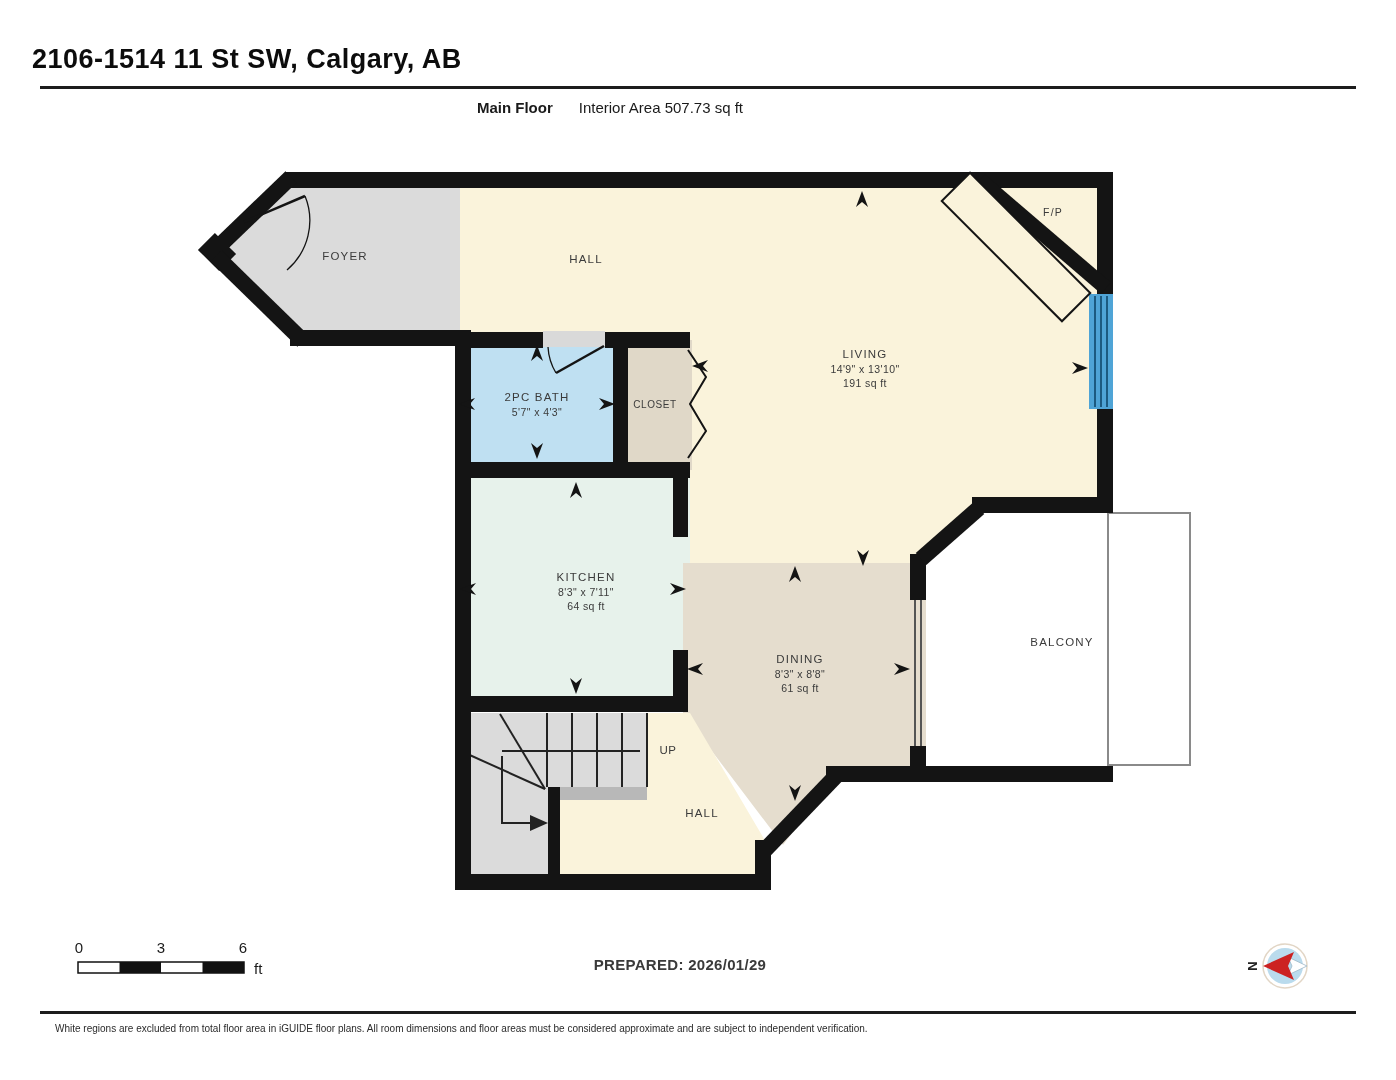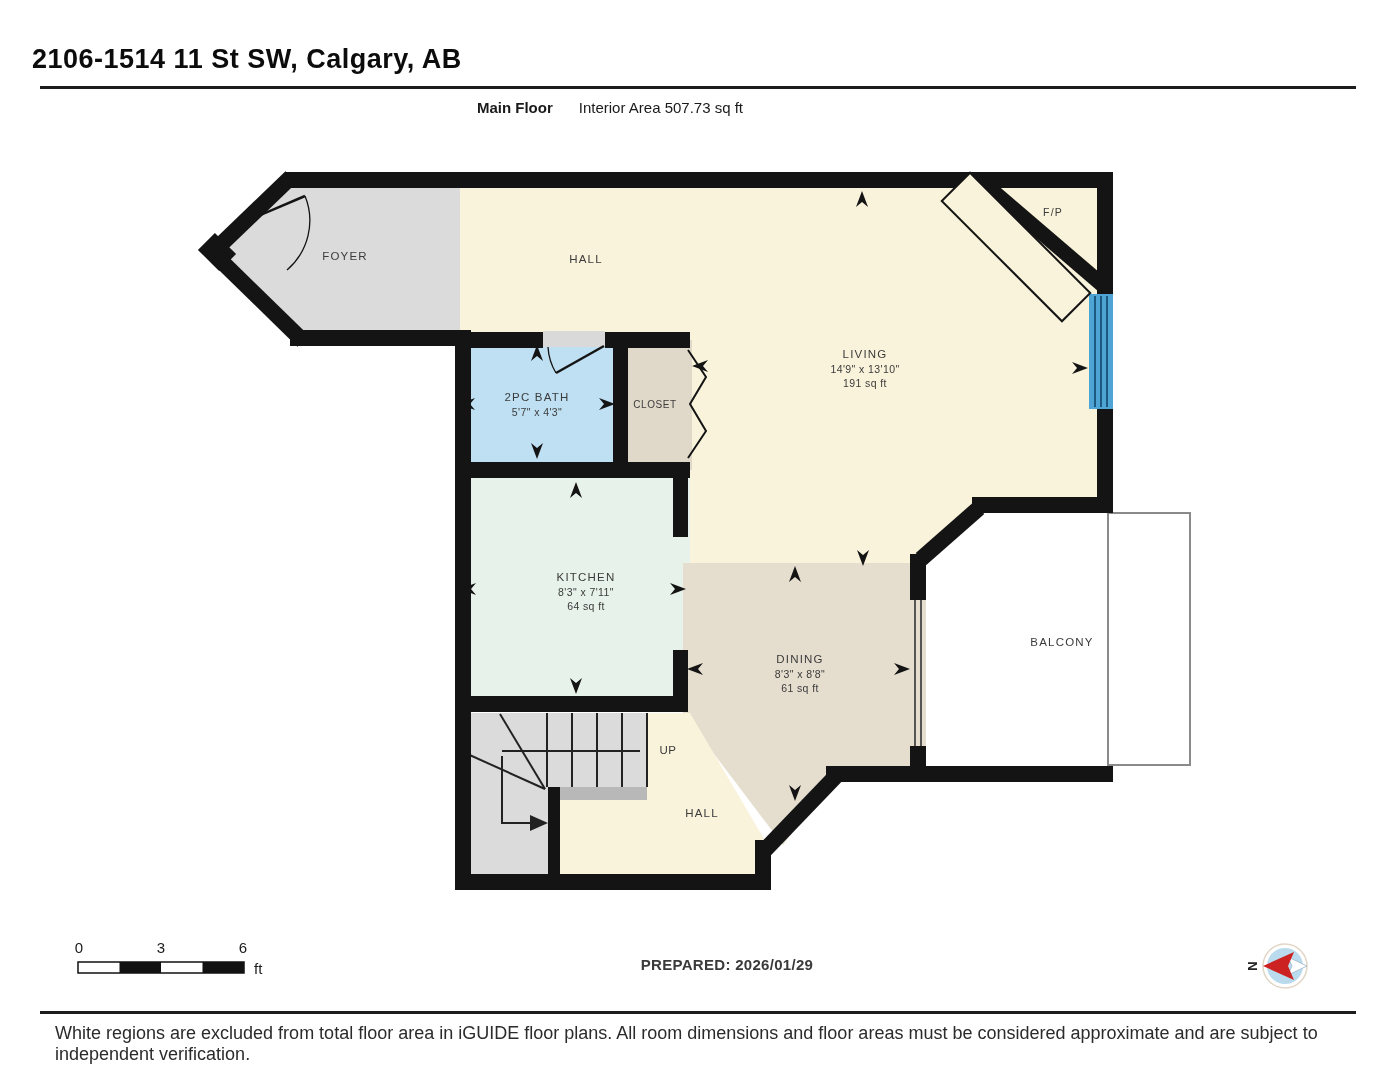--- a/index.html
+++ b/index.html
@@ -6,23 +6,23 @@
   body{width:1396px;height:1080px;position:relative;overflow:hidden;
        font-family:"Liberation Sans",sans-serif;color:#111;}
   .abs{position:absolute;}
   #title{top:44px;left:0;width:1396px;text-align:left;
          font-size:27px;font-weight:bold;letter-spacing:.5px;color:#0c0c0c;margin-left:32px;}
   .rule{left:40px;width:1316px;background:#1d1d1d;}
   #rule-top{top:86px;height:3px;}
   #rule-bottom{top:1011px;height:3px;}
   #subtitle{top:99px;left:0;width:1220px;text-align:center;font-size:15px;color:#1a1a1a;}
   #subtitle .floor{font-weight:bold;margin-right:26px;}
-  #prepared{top:956px;left:527px;width:400px;text-align:center;
+  #prepared{top:956px;left:480px;width:400px;text-align:center;
             font-size:15px;font-weight:700;color:#3a3a3a;letter-spacing:.3px;}
-  #disclaimer{top:1023px;left:55px;width:1300px;font-size:18px;color:#2b2b2b;}
+  #disclaimer{top:1023px;left:55px;width:1300px;font-size:10px;color:#2b2b2b;}
   svg text{font-family:"Liberation Sans",sans-serif;}
   .room-name{font-size:11.5px;letter-spacing:1.2px;fill:#3b3b3b;}
   .room-dim{font-size:10.5px;letter-spacing:.4px;fill:#3b3b3b;}
   .tick{font-size:15px;fill:#1a1a1a;}
 </style>
 </head>
 <body>
 
 <div id="title" class="abs">2106-1514 11 St SW, Calgary, AB</div>
 <div id="rule-top" class="abs rule"></div>

